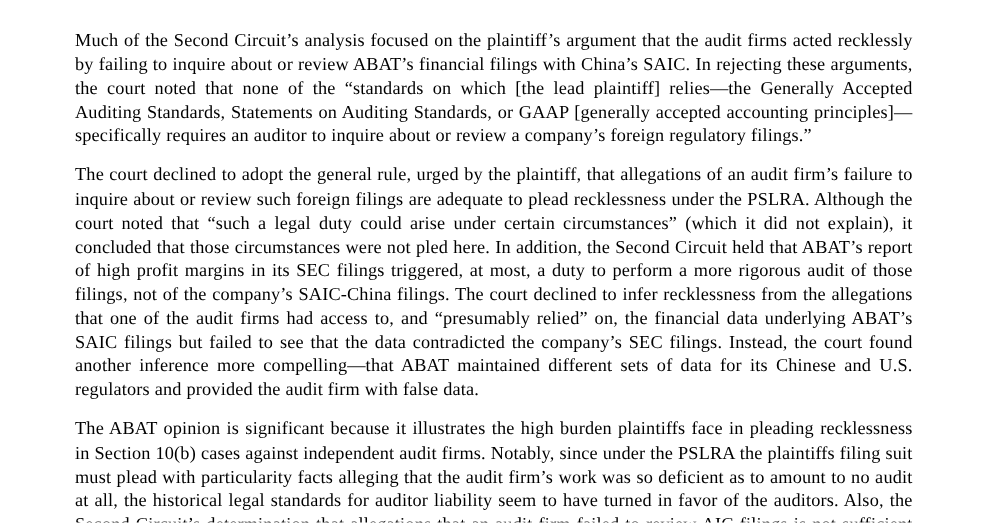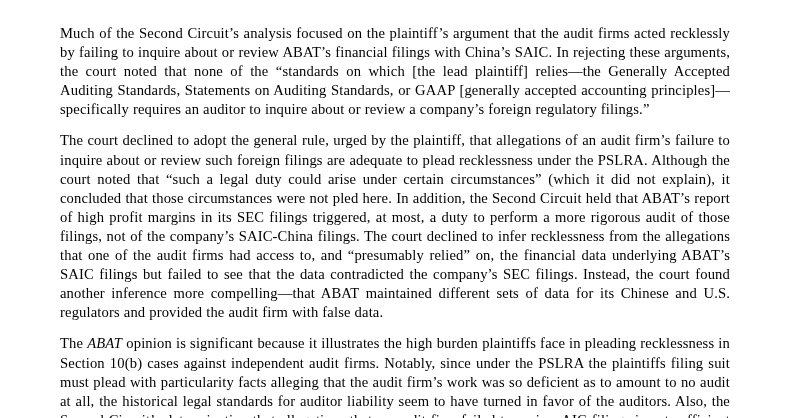--- a/index.html
+++ b/index.html
@@ -34,21 +34,20 @@
     text-align: justify;
     text-justify: inter-word;
     letter-spacing: 0.01em;
     word-spacing: 0.01em;
     hyphens: none;
   }
   p.para:last-child {
     margin-bottom: 0;
   }
   .ital {
-    font-style: italic;
   }
 </style>
 </head>
 <body style="background: rgb(255, 255, 255); color: rgb(0, 0, 0);">
 
 <div class="page">
   <div class="doc-body">
     <p class="para"><span>Much of the Second Circuit’s analysis focused on the plaintiff’s argument that the audit firms acted recklessly by failing to inquire about or review ABAT’s financial filings with China’s SAIC. In rejecting these arguments, the court noted that none of the “standards on which [the lead plaintiff] relies—the Generally Accepted Auditing Standards, Statements on Auditing Standards, or GAAP [generally accepted accounting principles]—specifically requires an auditor to inquire about or review a company’s foreign regulatory filings.”</span></p>
     <p class="para"><span>The court declined to adopt the general rule, urged by the plaintiff, that allegations of an audit firm’s failure to inquire about or review such foreign filings are adequate to plead recklessness under the PSLRA. Although the court noted that “such a legal duty could arise under certain circumstances” (which it did not explain), it concluded that those circumstances were not pled here. In addition, the Second Circuit held that ABAT’s report of high profit margins in its SEC filings triggered, at most, a duty to perform a more rigorous audit of those filings, not of the company’s SAIC-China filings. The court declined to infer recklessness from the allegations that one of the audit firms had access to, and “presumably relied” on, the financial data underlying ABAT’s SAIC filings but failed to see that the data contradicted the company’s SEC filings. Instead, the court found another inference more compelling—that ABAT maintained different sets of data for its Chinese and U.S. regulators and provided the audit firm with false data.</span></p>
     <p class="para"><span>The </span><span class="ital">ABAT</span><span> opinion is significant because it illustrates the high burden plaintiffs face in pleading recklessness in Section 10(b) cases against independent audit firms. Notably, since under the PSLRA the plaintiffs filing suit must plead with particularity facts alleging that the audit firm’s work was so deficient as to amount to no audit at all, the historical legal standards for auditor liability seem to have turned in favor of the auditors. Also, the Second Circuit’s determination that allegations that an audit firm failed to review AIC filings is not sufficient to meet this high burden for pleading scienter is significant, as such allegations are frequently pled in matters involving audits of the financial statements of Chinese companies listed on U.S. securities exchanges.</span></p>

